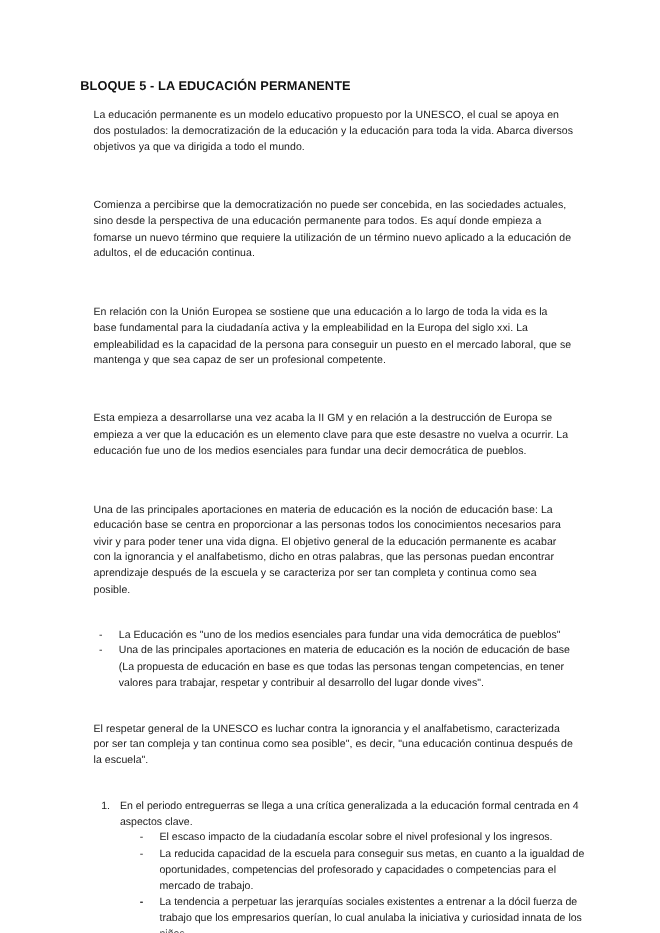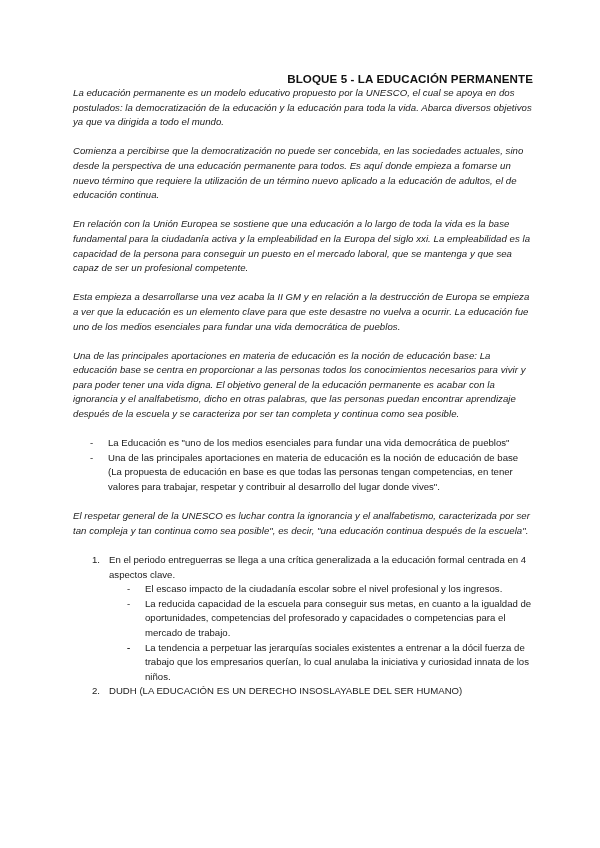--- a/index.html
+++ b/index.html
@@ -1,20 +1,20 @@
 <!DOCTYPE html>
 <html><head>
 <meta charset="utf-8">
 <style>
   html, body { margin:0; padding:0; background:#ffffff; }
   body { width:600px; height:848px; position:relative; overflow:hidden;
          font-family:"Liberation Sans", sans-serif; color:#1a1a1a; }
   .page { position:absolute; left:73px; top:72px; width:460px; }
-  .title { font-weight:bold; font-size:11.6px; line-height:14px; margin:0; color:#111; letter-spacing:0.1px;text-align:right; }
-  p { margin:0; font-size:9.6px; line-height:14.6px; letter-spacing:0.05px;font-style:italic; }
+  .title { font-weight:bold; font-size:11.6px; line-height:14px; margin:0; color:#111; letter-spacing:0.1px; }
+  p { margin:12px; font-size:9.6px; line-height:14.6px; letter-spacing:0.05px; }
   .gap { height:14.6px; }
   .dash-list { list-style:none; margin:0; padding:0; }
   .dash-list li { position:relative; font-size:9.6px; line-height:14.6px; }
   .l1 li { padding-left:35px; }
   .l1 li .mk { position:absolute; left:17px; top:0; }
   .num-list { list-style:none; margin:0; padding:0; }
   .num-list > li { position:relative; padding-left:36px; font-size:9.6px; line-height:14.6px; }
   .num-list > li > .mk { position:absolute; left:19px; top:0; }
   .l2 { margin-left:0; }
   .l2 li { padding-left:36px; }
@@ -25,21 +25,21 @@
 
 <div class="page">
   <h1 class="title">BLOQUE 5 - LA EDUCACIÓN PERMANENTE</h1>
 
   <p>La educación permanente es un modelo educativo propuesto por la UNESCO, el cual se apoya en dos postulados: la democratización de la educación y la educación para toda la vida. Abarca diversos objetivos ya que va dirigida a todo el mundo.</p>
   <div class="gap"></div>
   <p>Comienza a percibirse que la democratización no puede ser concebida, en las sociedades actuales, sino desde la perspectiva de una educación permanente para todos. Es aquí donde empieza a fomarse un nuevo término que requiere la utilización de un término nuevo aplicado a la educación de adultos, el de educación continua.</p>
   <div class="gap"></div>
   <p> En relación con la Unión Europea se sostiene que una educación a lo largo de toda la vida es la base fundamental para la ciudadanía activa y la empleabilidad en la Europa del siglo xxi. La empleabilidad es la capacidad de la persona para conseguir un puesto en el mercado laboral, que se mantenga y que sea capaz de ser un profesional competente.</p>
   <div class="gap"></div>
-  <p>Esta empieza a desarrollarse una vez acaba la II GM y en relación a la destrucción de Europa se empieza a ver que la educación es un elemento clave para que este desastre no vuelva a ocurrir. La educación fue uno de los medios esenciales para fundar una vida democrática de pueblos.</p>
+  <p>Esta empieza a desarrollarse una vez acaba la II GM y en relación a la destrucción de Europa se empieza a ver que la educación es un elemento clave para que este desastre no vuelva a ocurrir. La educación fue uno de los medios esenciales para fundar una decir democrática de pueblos.</p>
   <div class="gap"></div>
   <p> Una de las principales aportaciones en materia de educación es la noción de educación base: La educación base se centra en proporcionar a las personas todos los conocimientos necesarios para vivir y para poder tener una vida digna. El objetivo general de la educación permanente es acabar con la ignorancia y el analfabetismo, dicho en otras palabras, que las personas puedan encontrar aprendizaje después de la escuela y se caracteriza por ser tan completa y continua como sea posible.</p>
   <div class="gap"></div>
 
   <ul class="dash-list l1">
     <li>
       <span class="mk">-</span>
       <span>La Educación es "uno de los medios esenciales para fundar una vida democrática de pueblos"</span>
     </li>
     <li>

